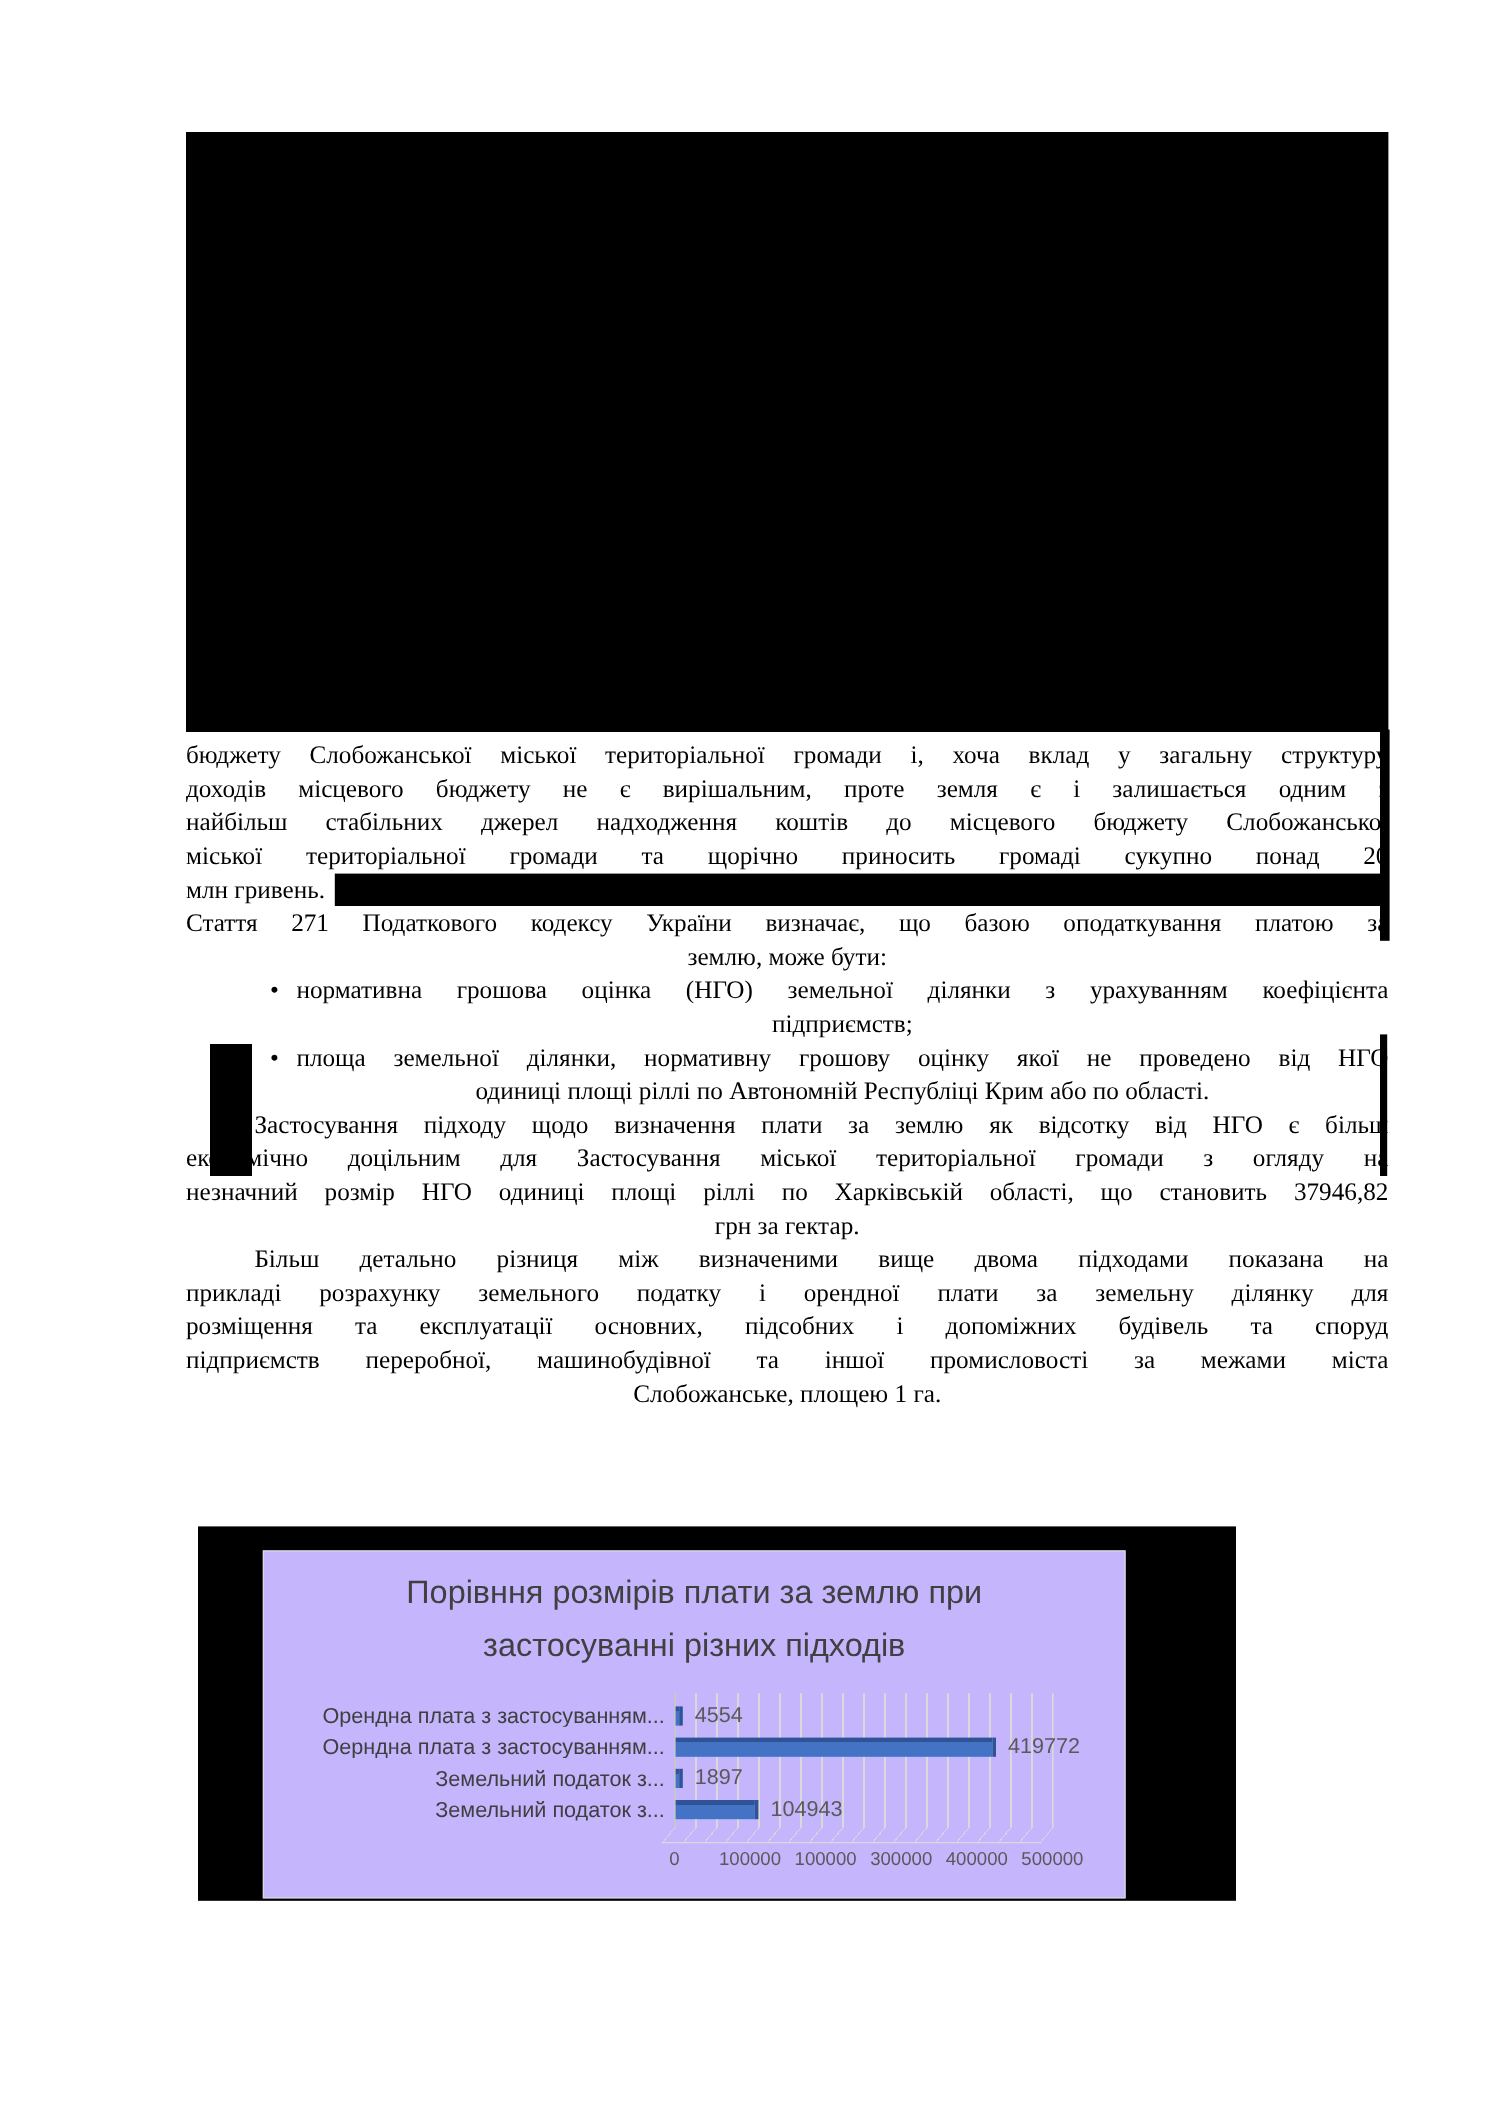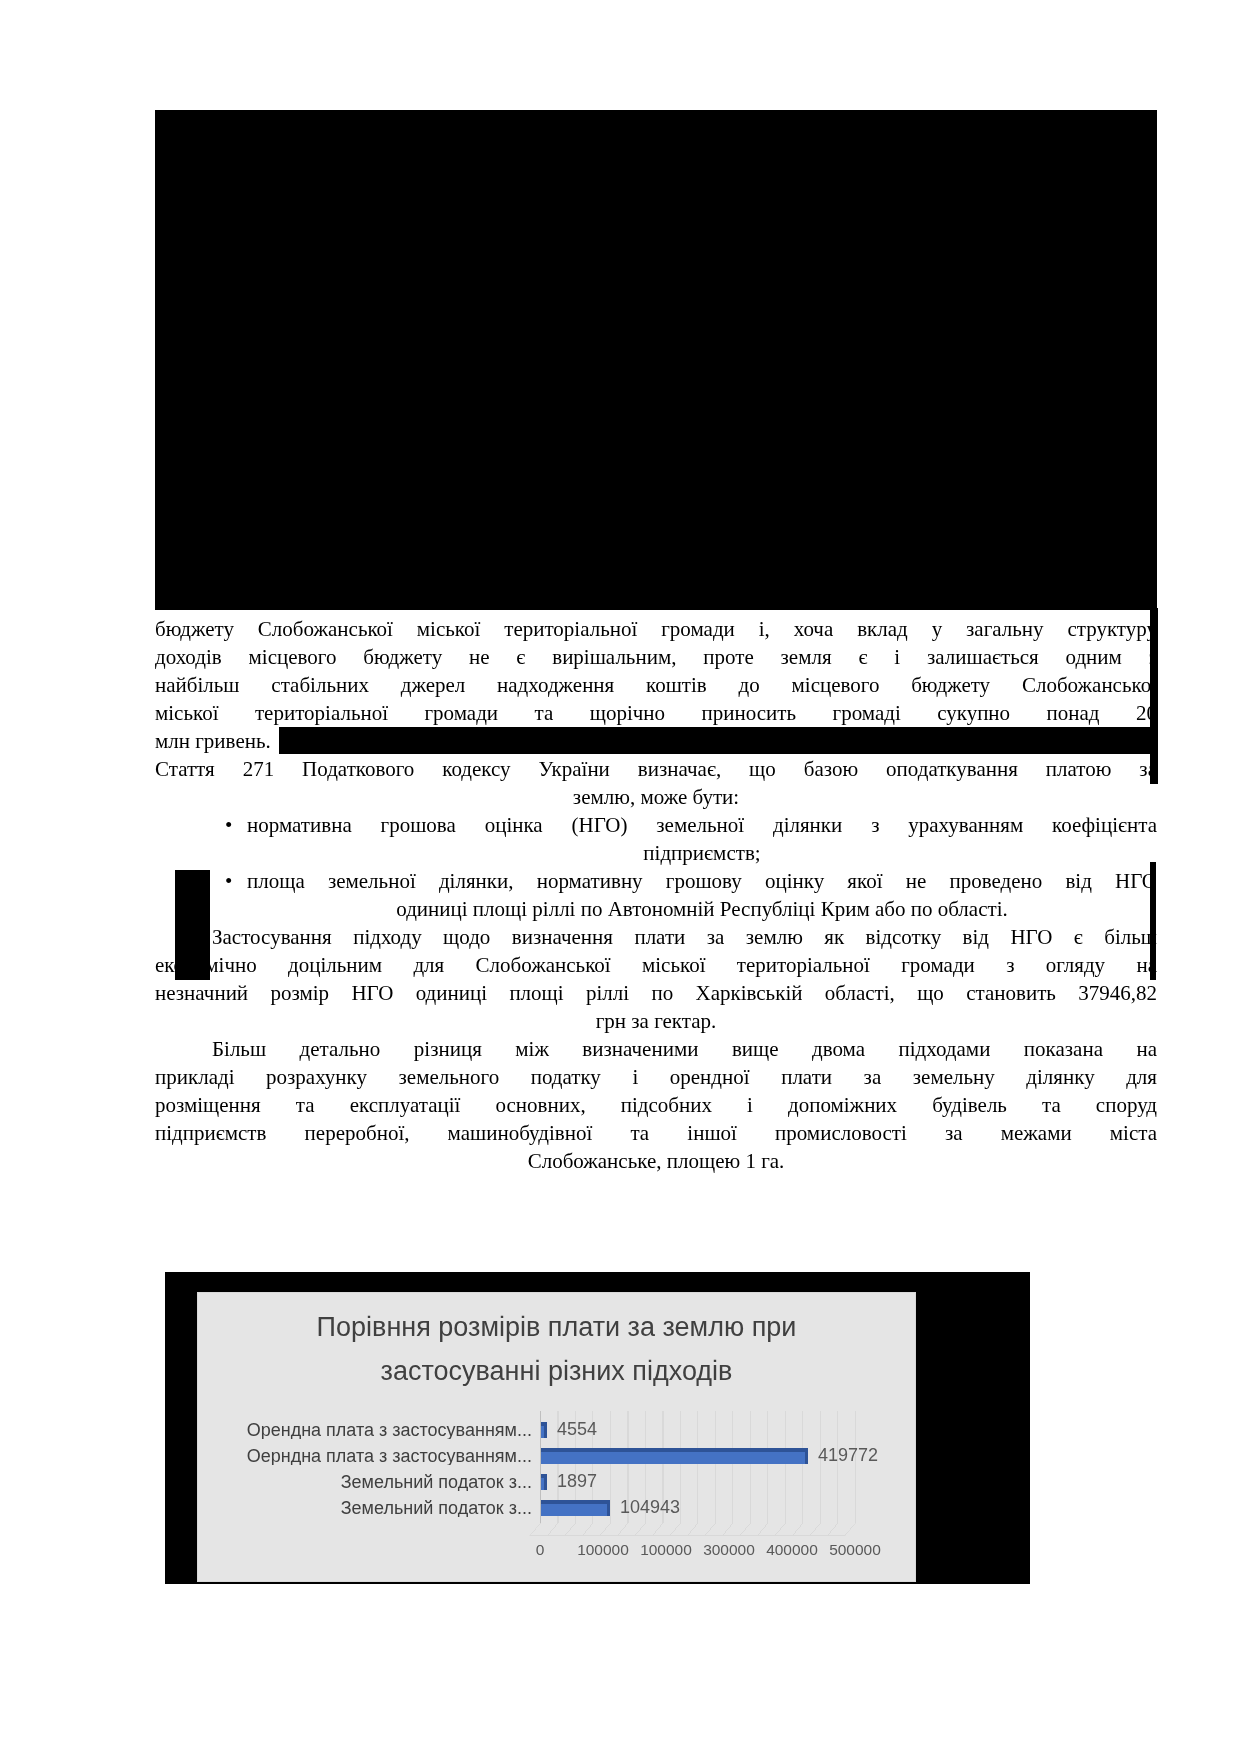--- a/index.html
+++ b/index.html
@@ -12,28 +12,28 @@
   .p1-right-strip{position:absolute;left:1150px;top:608px;width:8px;height:176px;}
   .bullet-left-bar{position:absolute;left:175px;top:870px;width:35px;height:110px;}
   .bullet-right-strip{position:absolute;left:1150px;top:862px;width:6px;height:118px;}
 
   .textcol{position:absolute;left:155px;top:615px;width:1002px;font-size:21px;line-height:28px;}
   .tline{height:28px;overflow:visible;white-space:nowrap;}
   .jline{text-align:justify;text-align-last:justify;white-space:normal;}
   .lline{text-align:center;}
   .indent-redact{display:inline-block;width:48px;height:20px;background:#000;vertical-align:text-bottom;margin-right:9px;}
   .tab{display:inline-block;width:57px;}
-  .lastline-flex{display:flex;align-items:flex-start;}
+  .lastline-flex{display:flex;align-items:center;}
   .redact-fill{flex:1;height:27px;background:#000;margin-left:8px;}
   .bullet-line{position:relative;padding-left:92px;}
   .bullet-dot{position:absolute;left:70px;top:0;width:20px;text-align:left;}
 
   
   .chart-frame{position:absolute;left:165px;top:1272px;width:865px;height:312px;background:#000;}
-  .chart-panel{position:absolute;left:32px;top:20px;width:717px;height:288px;background:#e5e5e5;
+  .chart-panel{position:absolute;left:54px;top:20px;width:717px;height:288px;background:#c4b5fd;
                border:1px solid #d9d9d9;font-family:"Liberation Sans","DejaVu Sans",sans-serif;}
   .chart-title{position:absolute;left:0;top:12px;width:100%;text-align:center;
                font-size:27px;line-height:44px;color:#404040;}
   .plot-grid{position:absolute;left:342px;top:118px;width:316px;height:112px;
              background:repeating-linear-gradient(to right,#d9d9d9 0,#d9d9d9 1px,transparent 1px,transparent 17.5px);}
   .plot-floor{position:absolute;left:342px;top:230px;width:316px;height:12px;
               background:repeating-linear-gradient(to right,#d9d9d9 0,#d9d9d9 1px,transparent 1px,transparent 17.5px);
               transform:skewX(-40deg);transform-origin:top;border-bottom:1px solid #d9d9d9;}
   .axis-line{position:absolute;left:342px;top:118px;width:1px;height:112px;background:#bfbfbf;}
   .bar-row{position:absolute;left:0;width:100%;height:16px;}
@@ -69,21 +69,21 @@
     <div class="tline jline">Стаття 271 Податкового кодексу України визначає, що базою оподаткування платою за</div>
     <div class="tline lline">землю, може бути:</div>
 
     <div class="tline jline bullet-line"><span class="bullet-dot">•</span><span>нормативна грошова оцінка (НГО) земельної ділянки з урахуванням коефіцієнта</span></div>
     <div class="tline lline bullet-line">підприємств;</div>
 
     <div class="tline jline bullet-line"><span class="bullet-dot">•</span><span>площа земельної ділянки, нормативну грошову оцінку якої не проведено від НГО</span></div>
     <div class="tline lline bullet-line">одиниці площі ріллі по Автономній Республіці Крим або по області.</div>
 
     <div class="tline jline"><span class="tab"></span><span>Застосування підходу щодо визначення плати за землю як відсотку від НГО є більш</span></div>
-    <div class="tline jline">економічно доцільним для Слобожанської міської територіальної громади з огляду на</div>
+    <div class="tline jline">економічно доцільним для Застосування міської територіальної громади з огляду на</div>
     <div class="tline jline">незначний розмір НГО одиниці площі ріллі по Харківській області, що становить 37946,82</div>
     <div class="tline lline">грн за гектар.</div>
 
     <div class="tline jline"><span class="tab"></span><span>Більш детально різниця між визначеними вище двома підходами показана на</span></div>
     <div class="tline jline">прикладі розрахунку земельного податку і орендної плати за земельну ділянку для</div>
     <div class="tline jline">розміщення та експлуатації основних, підсобних і допоміжних будівель та споруд</div>
     <div class="tline jline">підприємств переробної, машинобудівної та іншої промисловості  за межами міста</div>
     <div class="tline lline">Слобожанське, площею 1 га.</div>
   </div>
 

